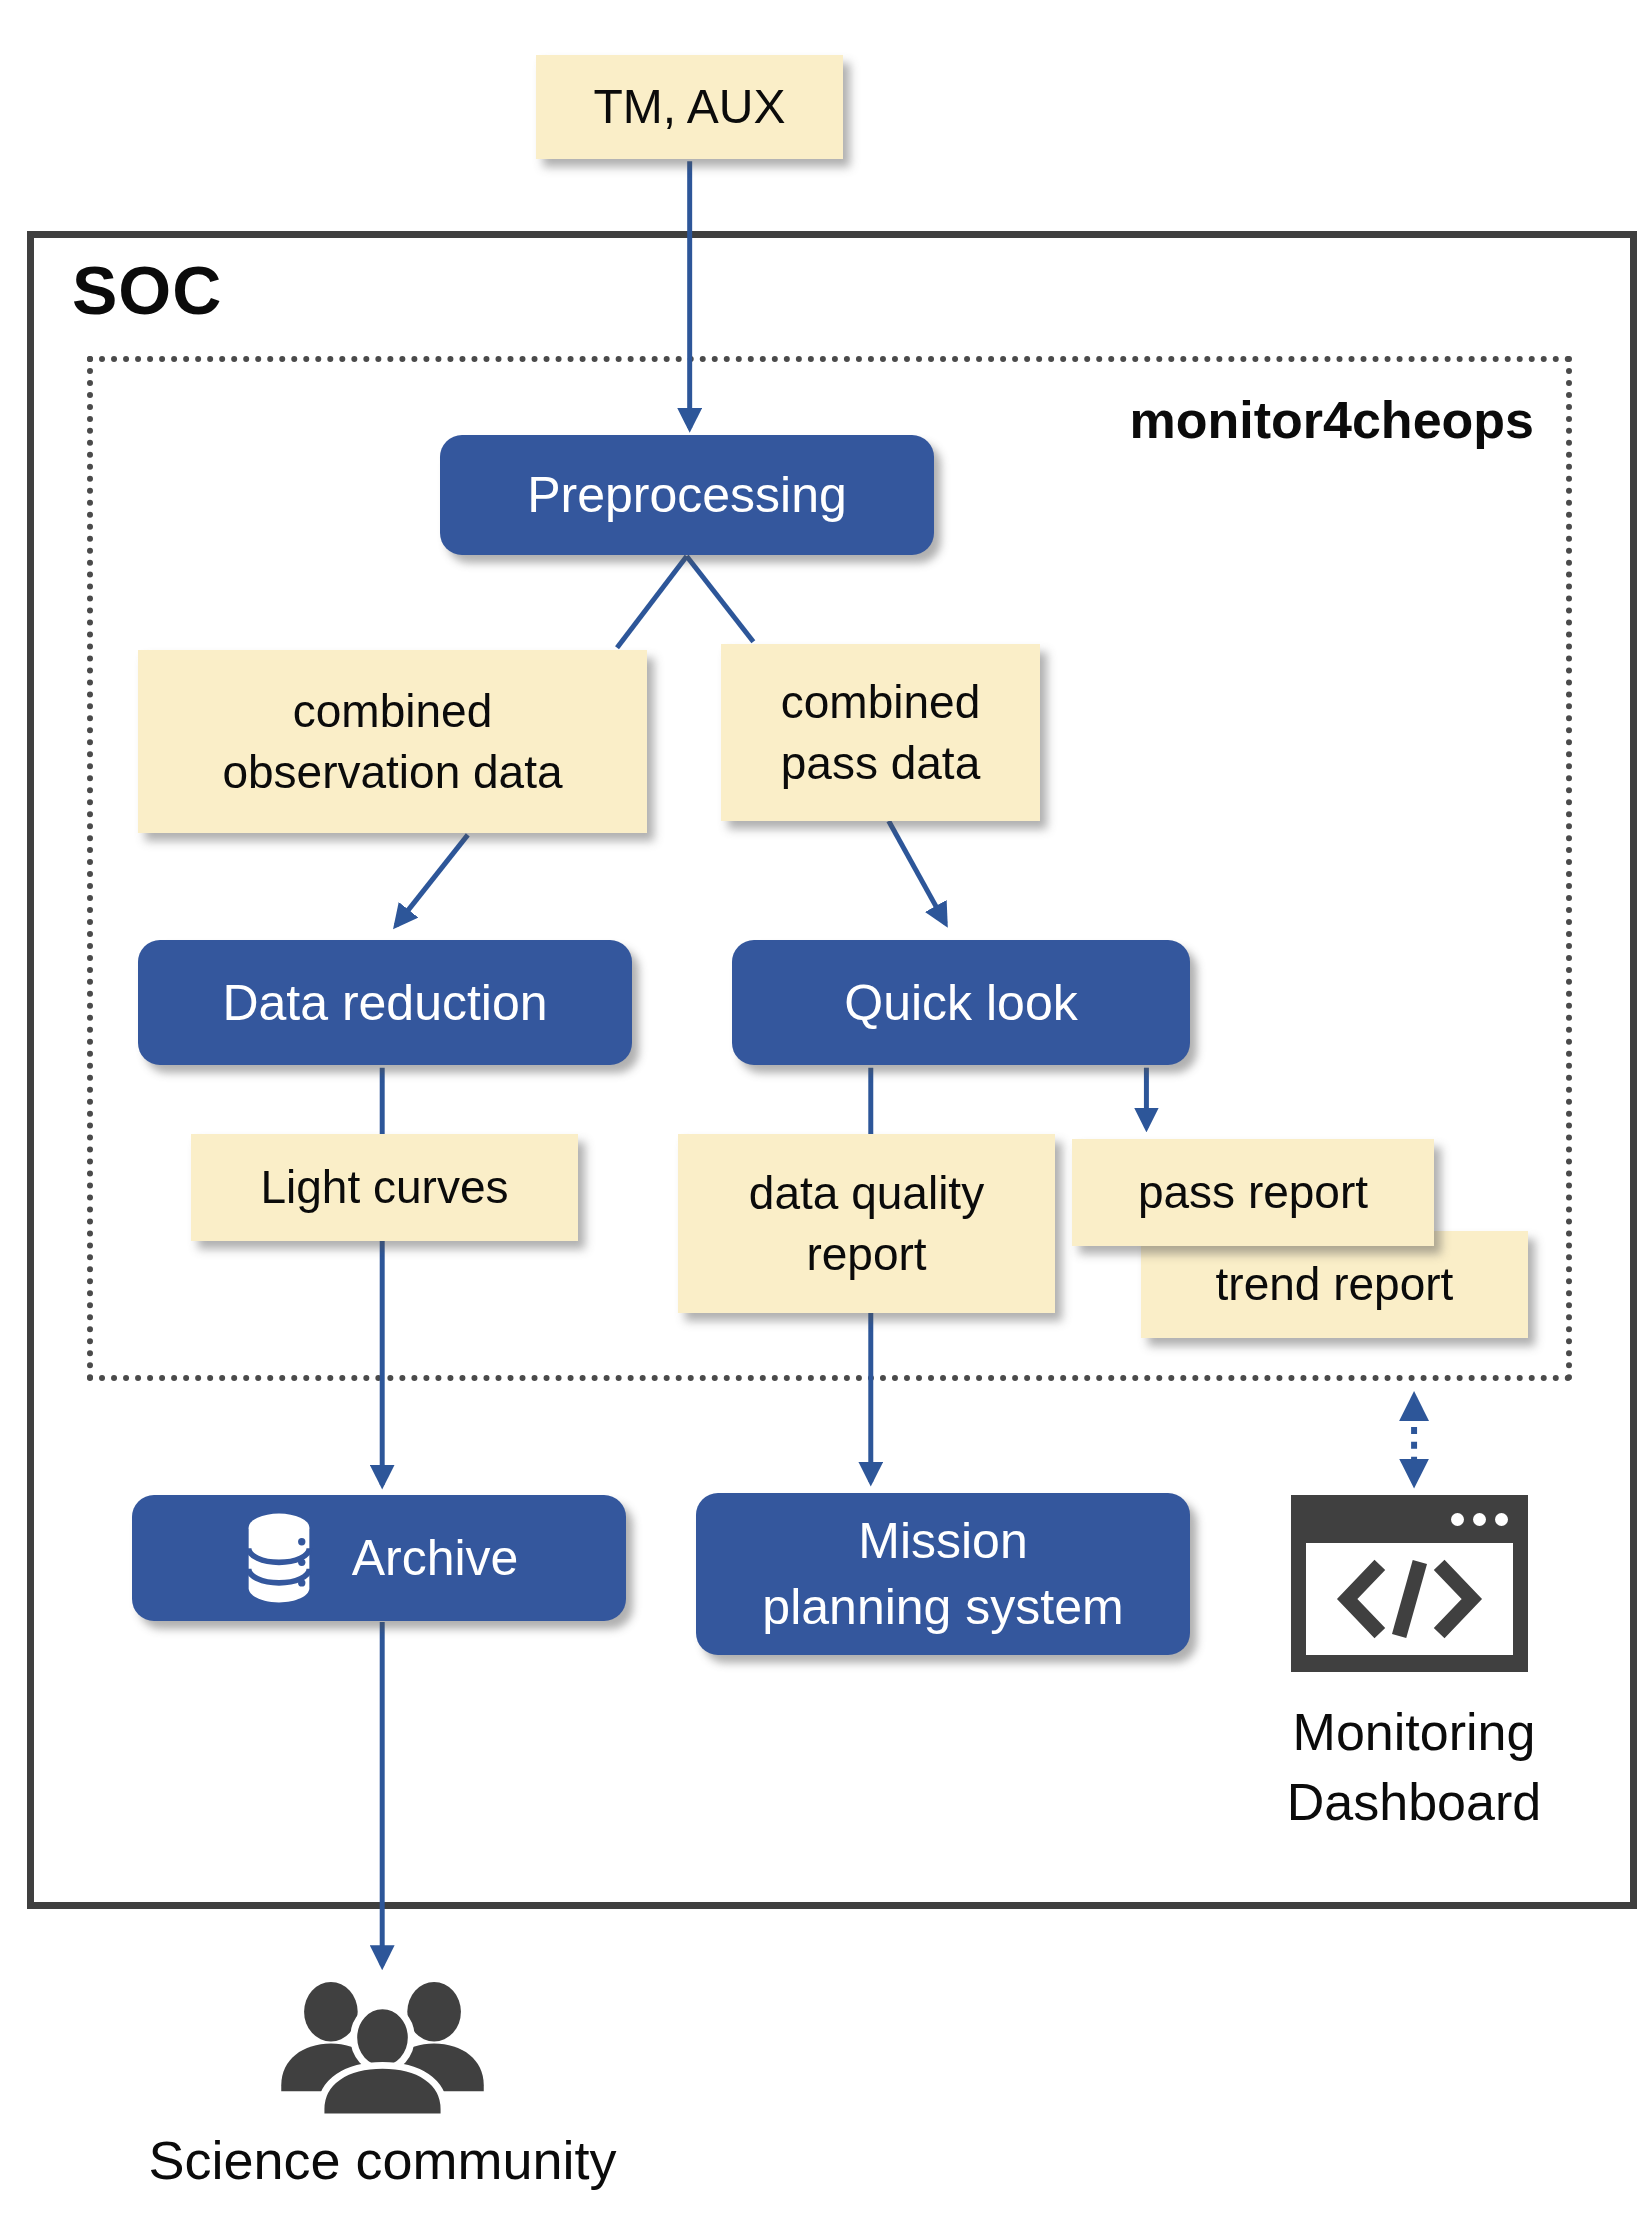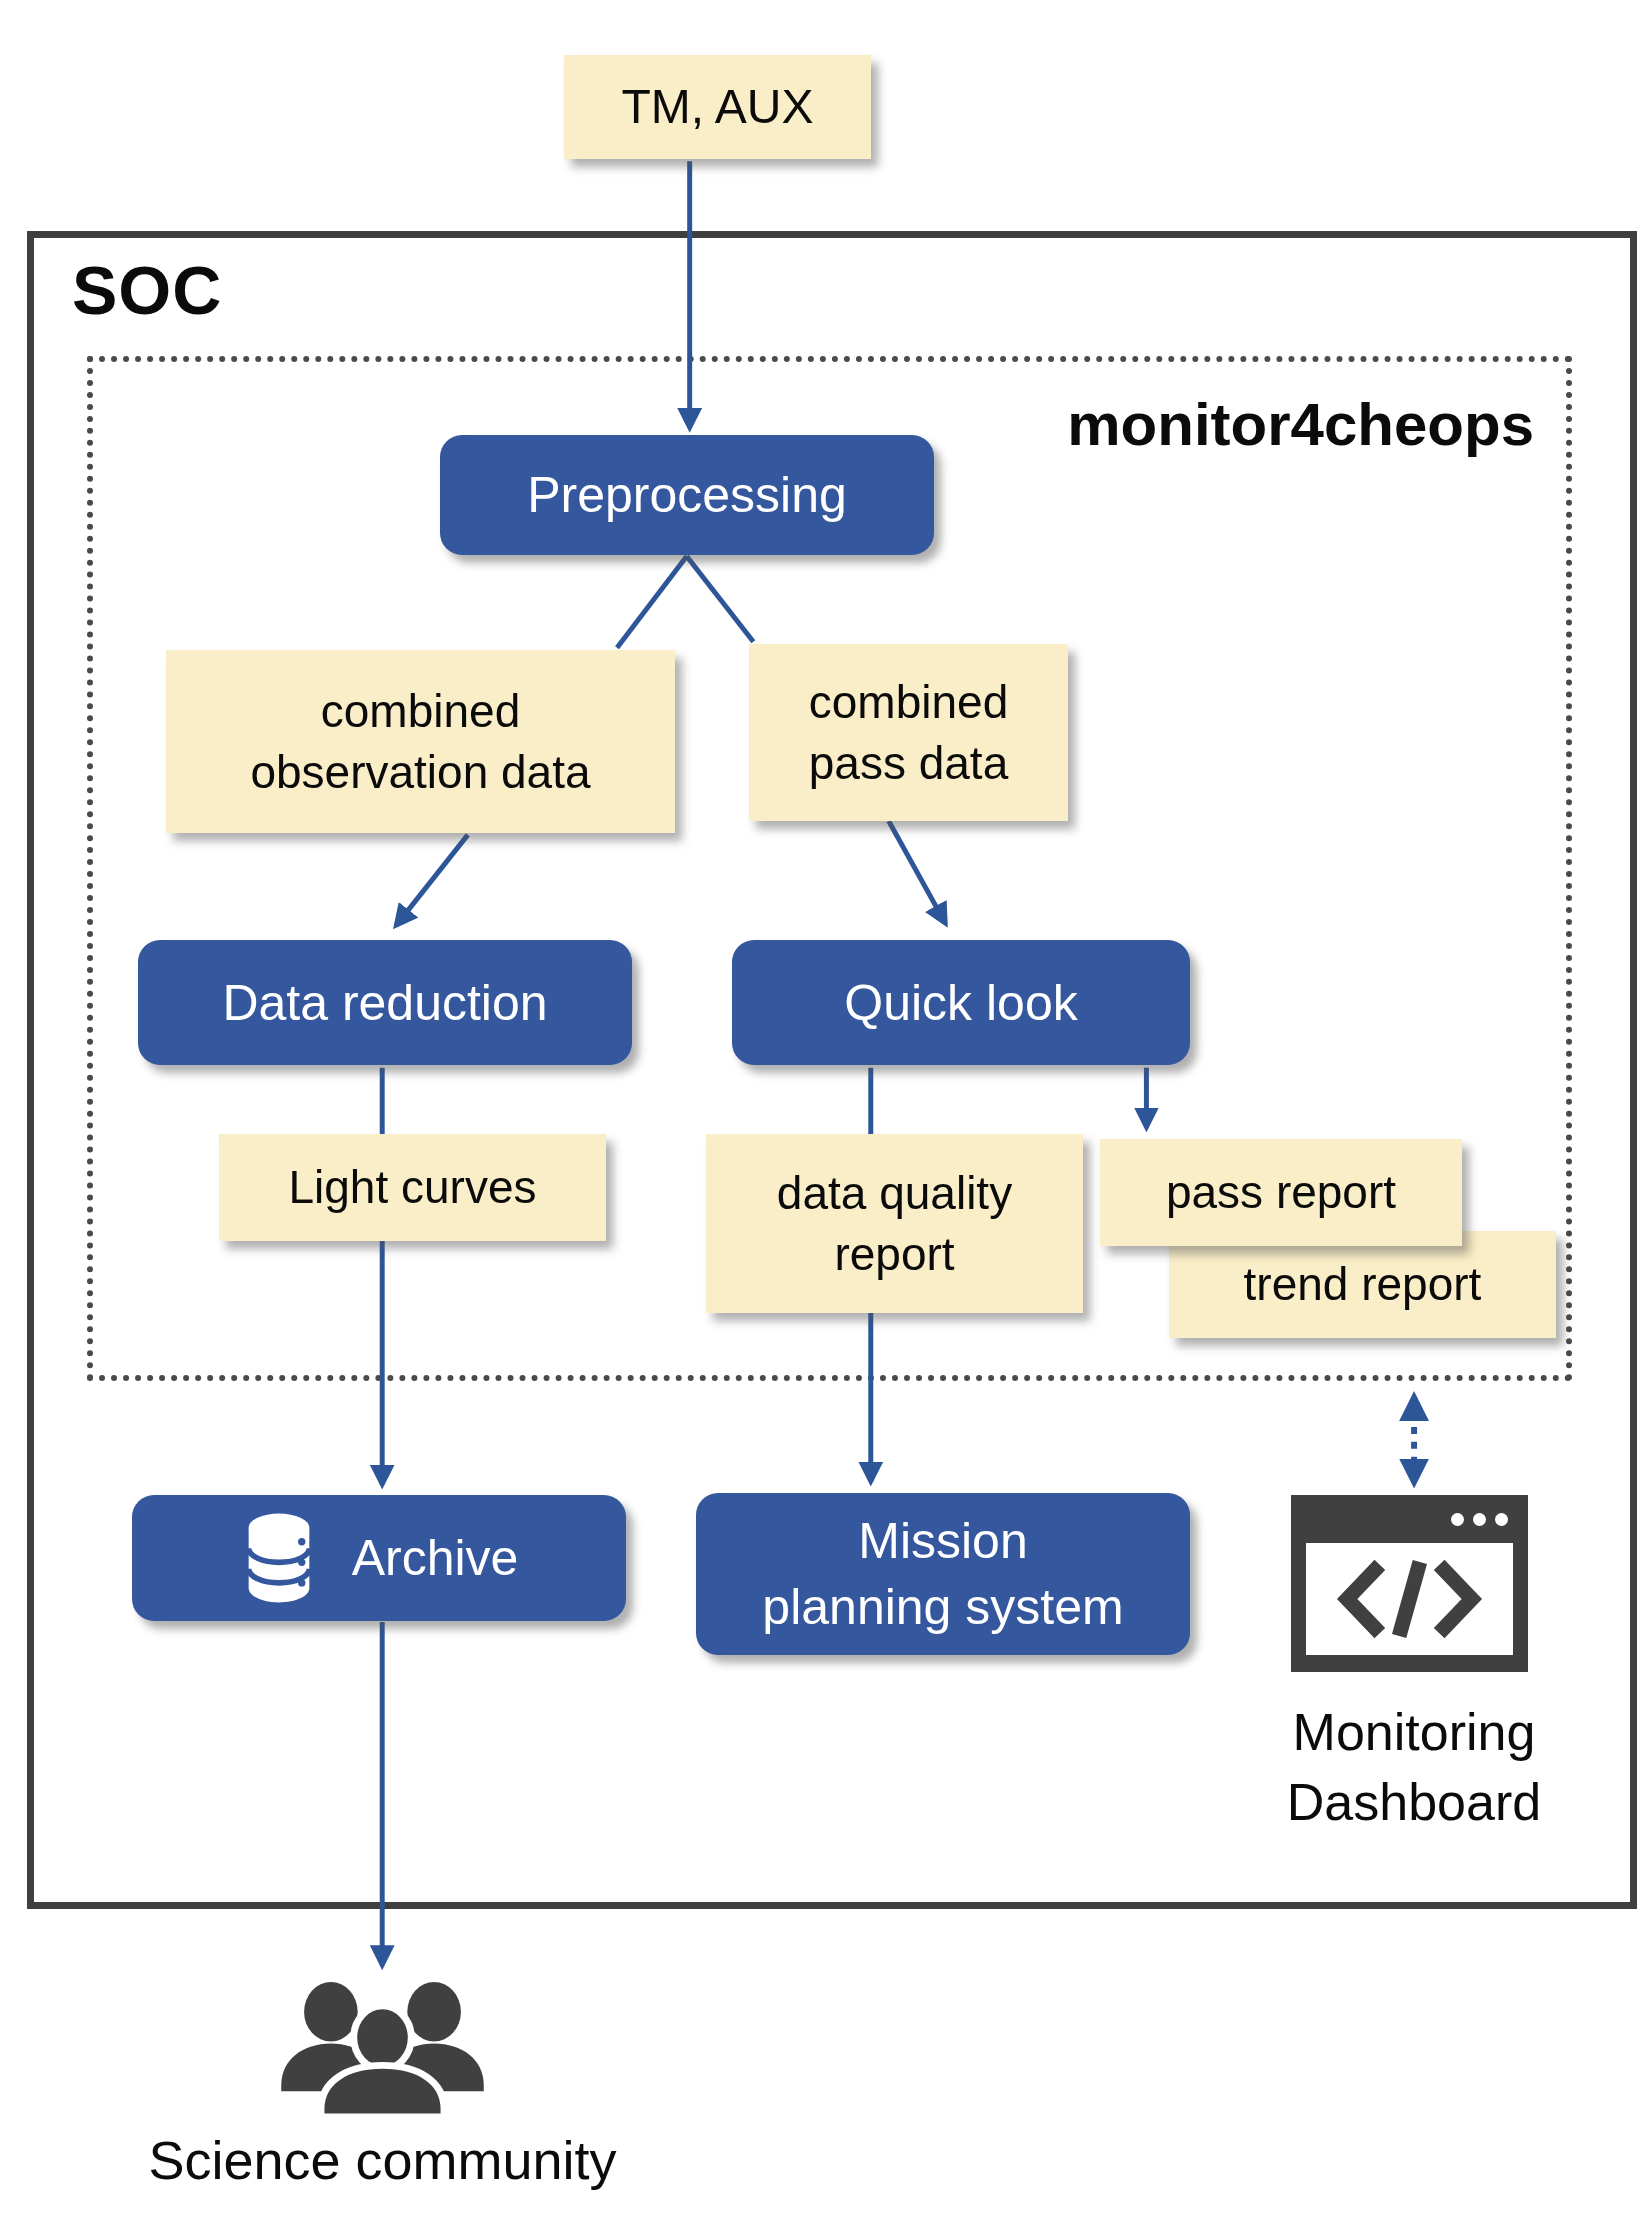--- a/index.html
+++ b/index.html
@@ -23,34 +23,33 @@
   }
   .dotted-frame{
     position:absolute;left:87px;top:356px;width:1485px;height:1025px;
     border:6px dotted #4A4A4A;background:transparent;z-index:2;
   }
   .soc-label{
     position:absolute;left:72px;top:251px;font-size:68px;font-weight:800;
     letter-spacing:1px;z-index:3;
   }
   .m4c-label{
-    position:absolute;right:118px;top:390px;font-size:60px;font-weight:700;z-index:3;
+    position:absolute;right:118px;top:390px;font-size:52px;font-weight:700;z-index:3;
   }
   
   svg.connectors{position:absolute;left:0;top:0;width:1652px;height:2216px;z-index:4;}
   
   .node{
     position:absolute;display:flex;flex-direction:column;align-items:center;
     justify-content:center;text-align:center;z-index:5;line-height:1.32;
   }
   .cream{
     background:var(--cream);color:var(--ink);
     box-shadow:7px 8px 9px rgba(80,80,80,0.45);
     font-size:46px;
-    margin-left:28px;
   }
   .blue{
     background:var(--blue);color:#ffffff;border-radius:22px;
     box-shadow:7px 8px 9px rgba(80,80,80,0.45);
     font-size:50px;
   }
   .tm-aux{left:536px;top:55px;width:307px;height:104px;font-size:48px;}
   .preprocessing{left:440px;top:435px;width:494px;height:120px;}
   .obs-data{left:138px;top:650px;width:509px;height:183px;}
   .pass-data{left:721px;top:644px;width:319px;height:177px;}

